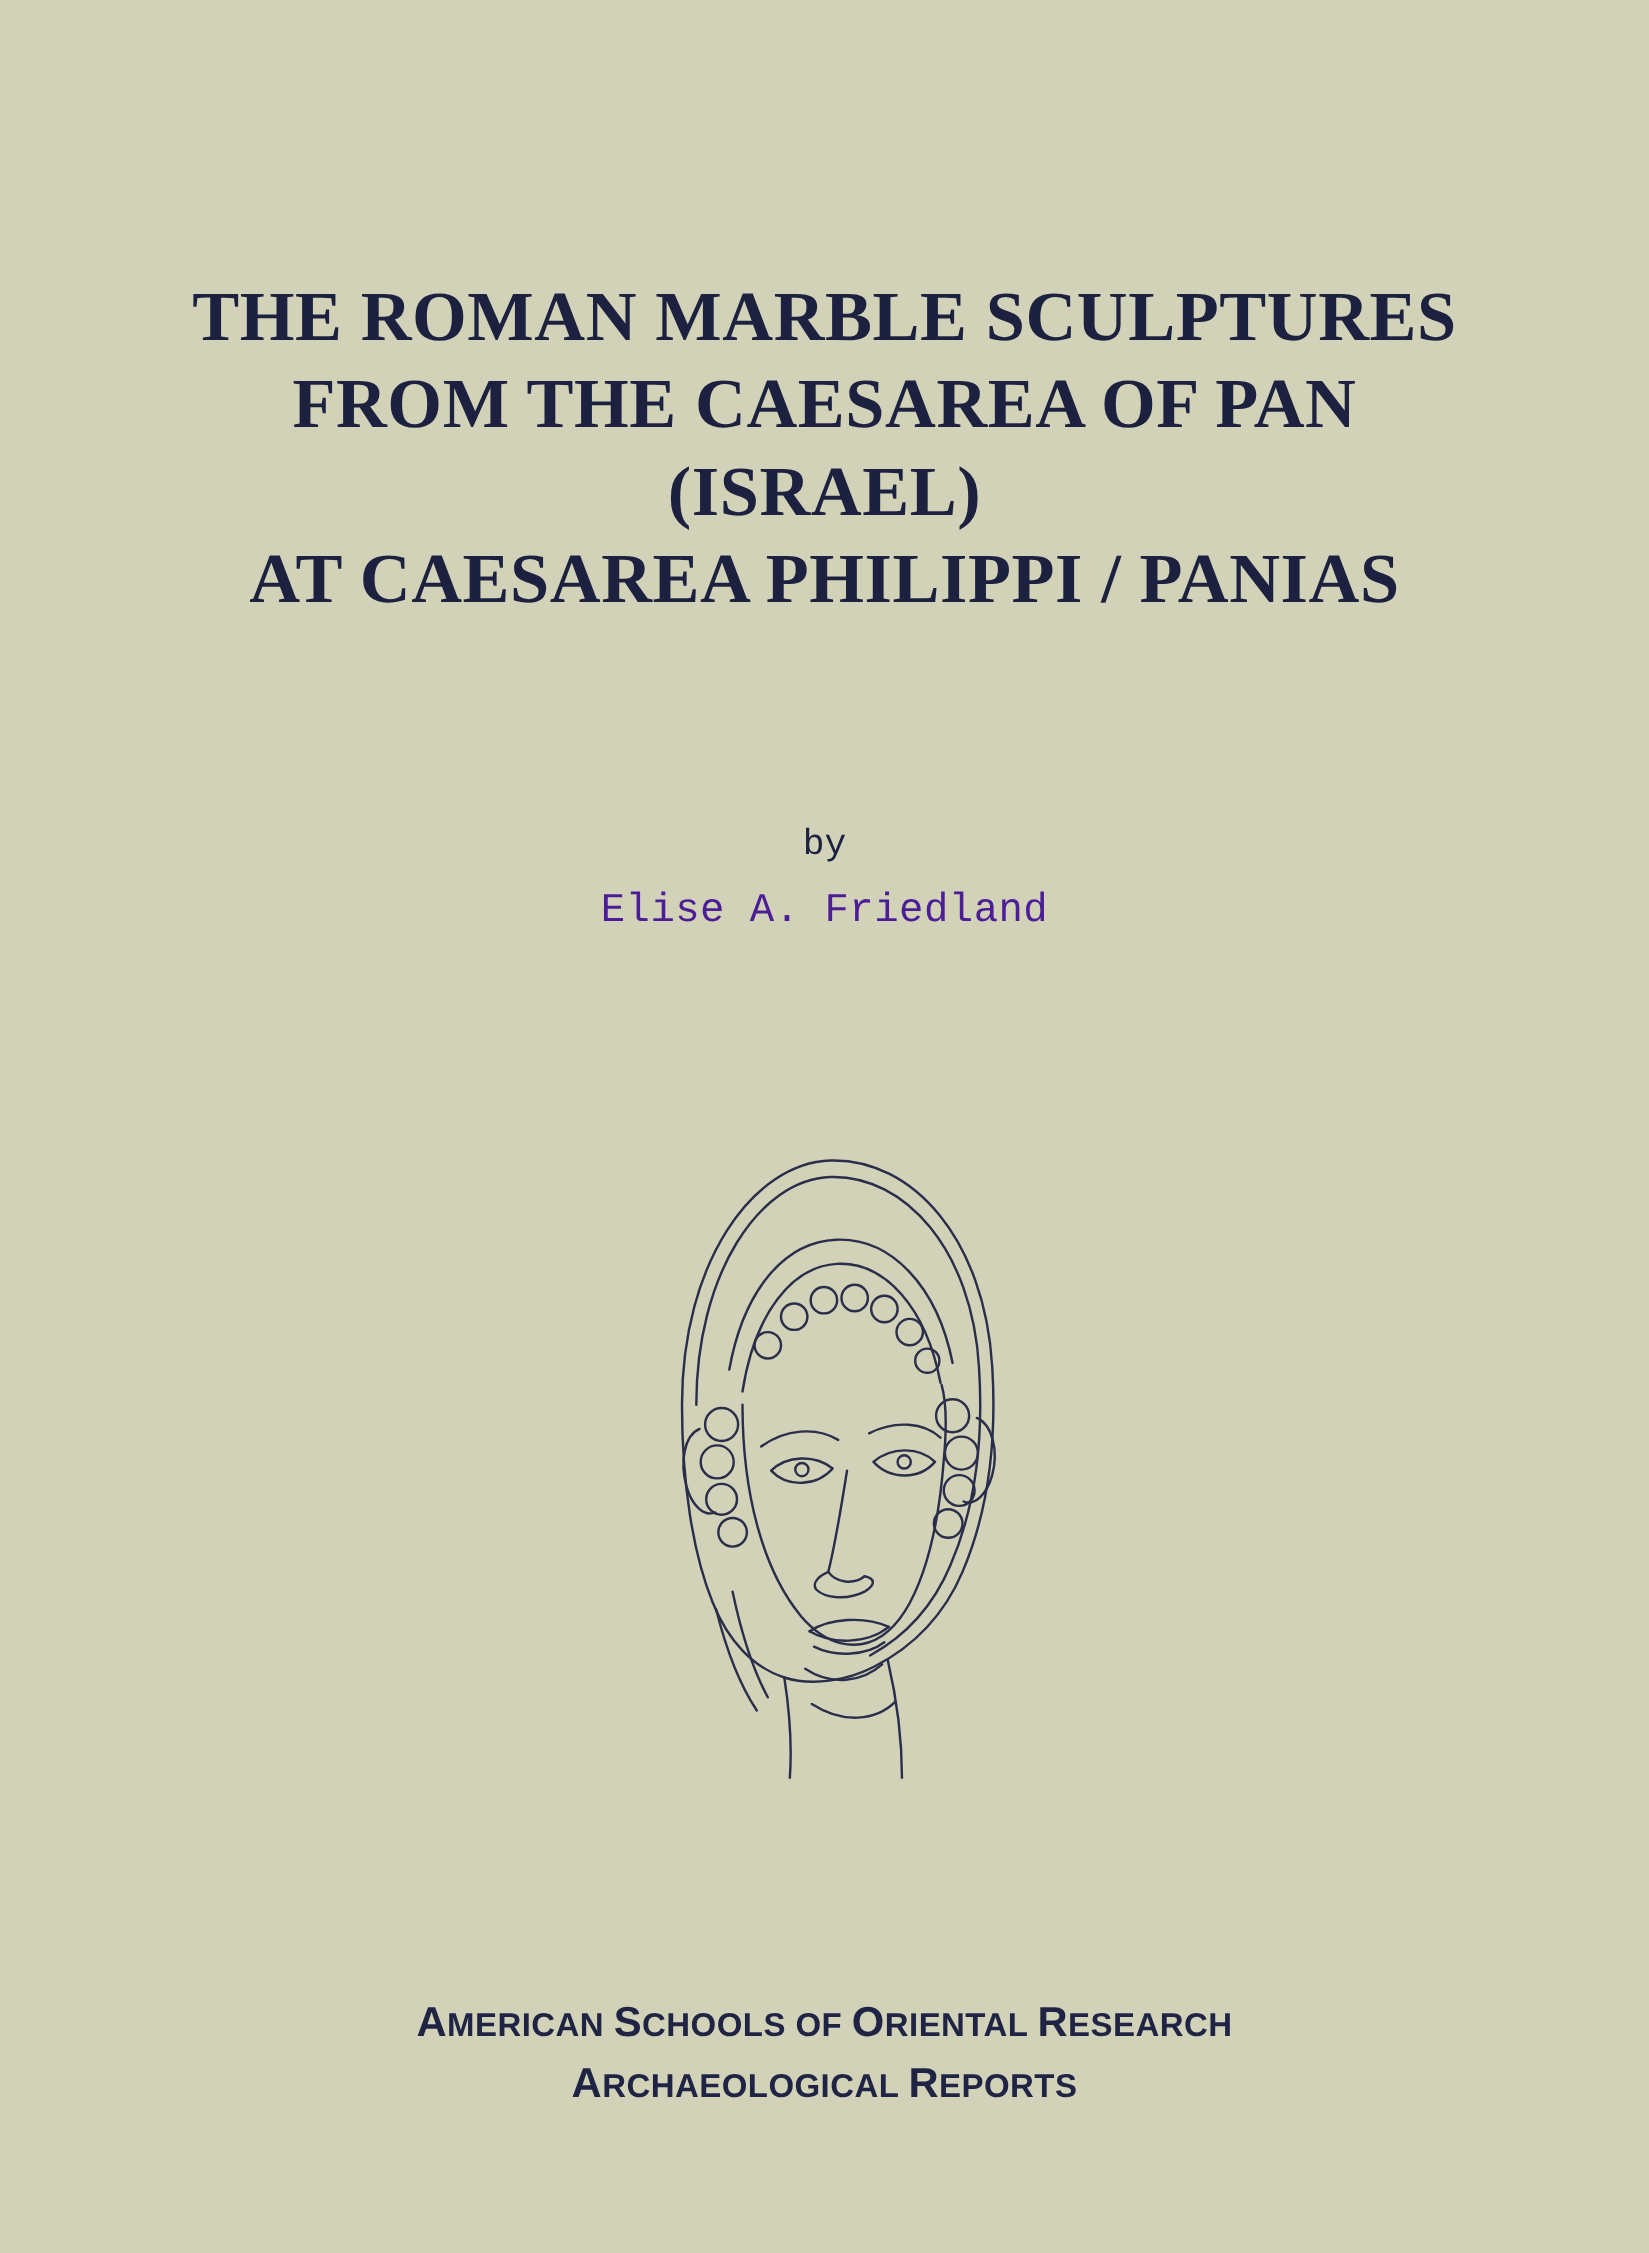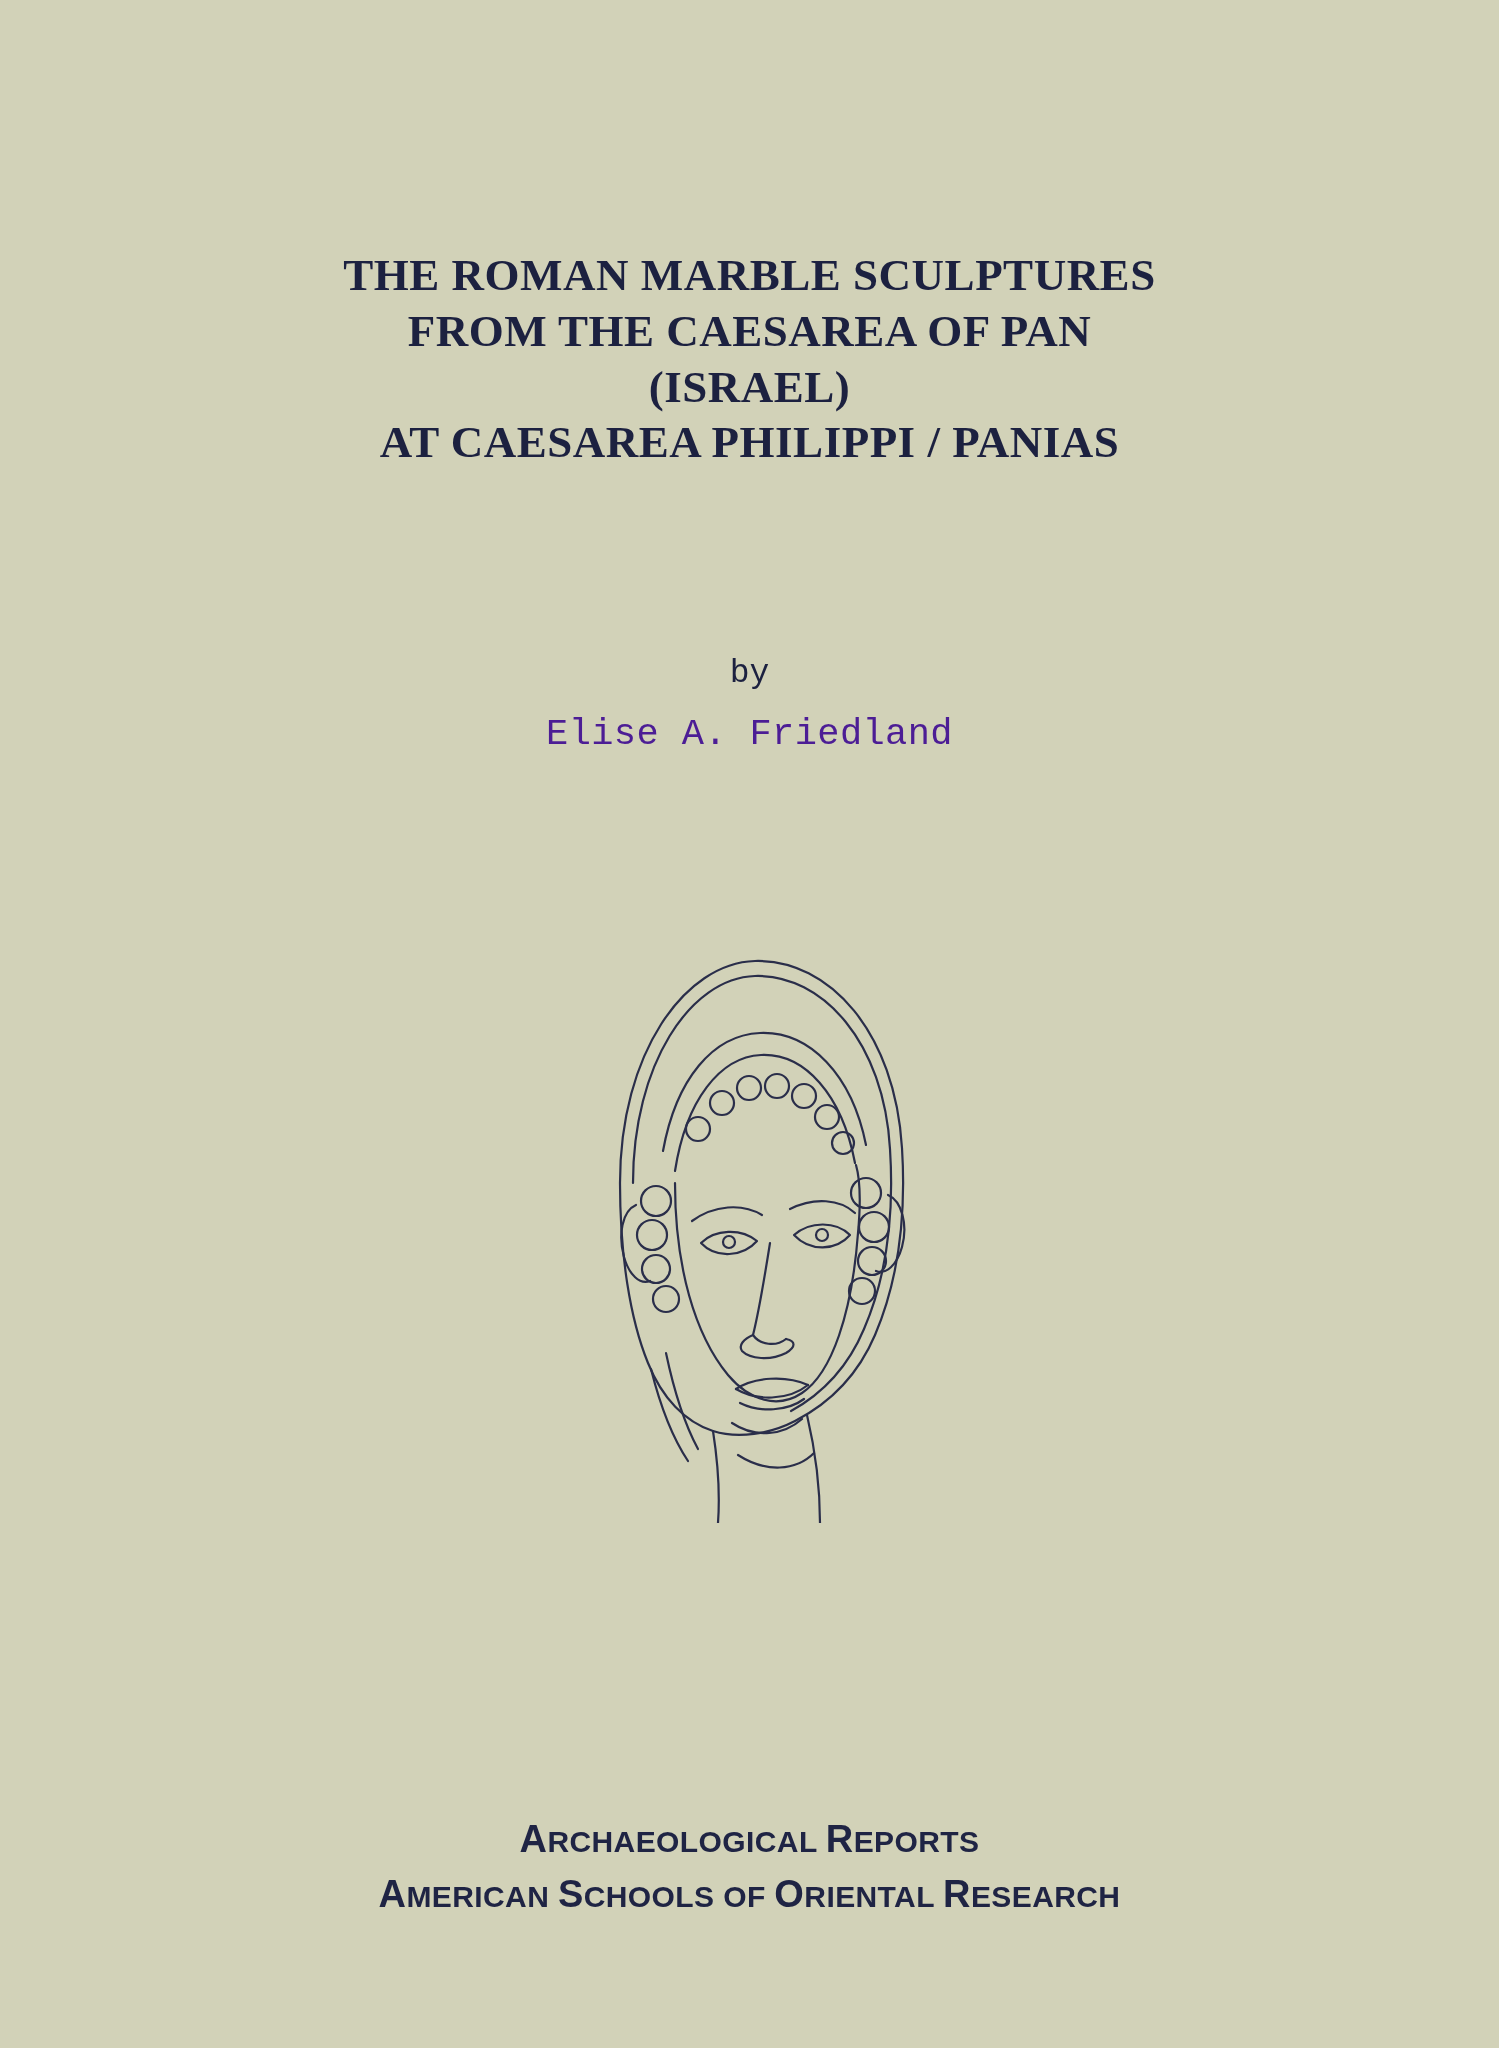--- a/index.html
+++ b/index.html
@@ -24,21 +24,21 @@
     align-items: center;
   }
   .title-block {
     margin-top: 248px;
     width: 1260px;
     text-align: center;
   }
   .title-line {
     font-family: "Liberation Serif", serif;
     font-weight: bold;
-    font-size: 45px;
+    font-size: 64px;
     line-height: 1.24;
     letter-spacing: 0.5px;
     color: #1c2140;
     white-space: nowrap;
   }
   .author-block {
     margin-top: 178px;
     text-align: center;
     font-family: Liberation Mono, monospace;
   }
@@ -159,20 +159,20 @@
       <path d="M337 532 C345 566 350 604 350 640"></path>
       <path d="M268 572 C296 590 326 588 344 570"></path>
 
       <path d="M196 470 C204 508 214 540 228 566"></path>
       <path d="M181 486 C190 522 202 554 218 578"></path>
     </svg>
   </div>
 
   <div class="publisher-block">
     <div class="publisher-line">
-      <span class="big">A</span><span class="small">RCHAEOLOGICAL </span><span class="big">R</span><span class="small">EPORTS</span>
+      <span class="big">A</span><span class="small">MERICAN </span><span class="big">S</span><span class="small">CHOOLS OF </span><span class="big">O</span><span class="small">RIENTAL </span><span class="big">R</span><span class="small">ESEARCH</span>
     </div>
     <div class="publisher-line">
-      <span class="big">A</span><span class="small">MERICAN </span><span class="big">S</span><span class="small">CHOOLS OF </span><span class="big">O</span><span class="small">RIENTAL </span><span class="big">R</span><span class="small">ESEARCH</span>
+      <span class="big">A</span><span class="small">RCHAEOLOGICAL </span><span class="big">R</span><span class="small">EPORTS</span>
     </div>
   </div>
 
 </div>
 
 </body></html>

